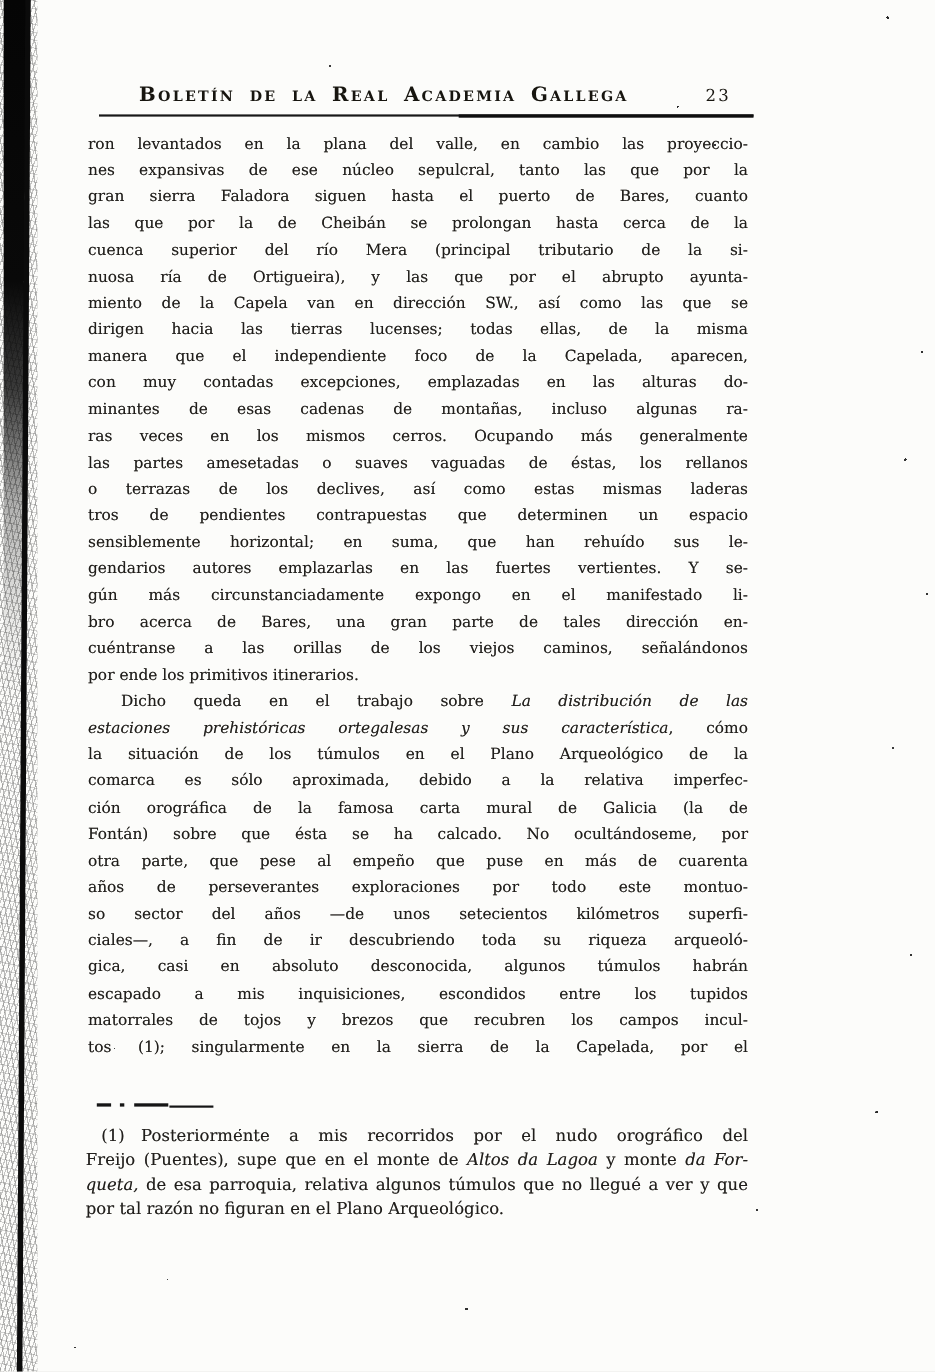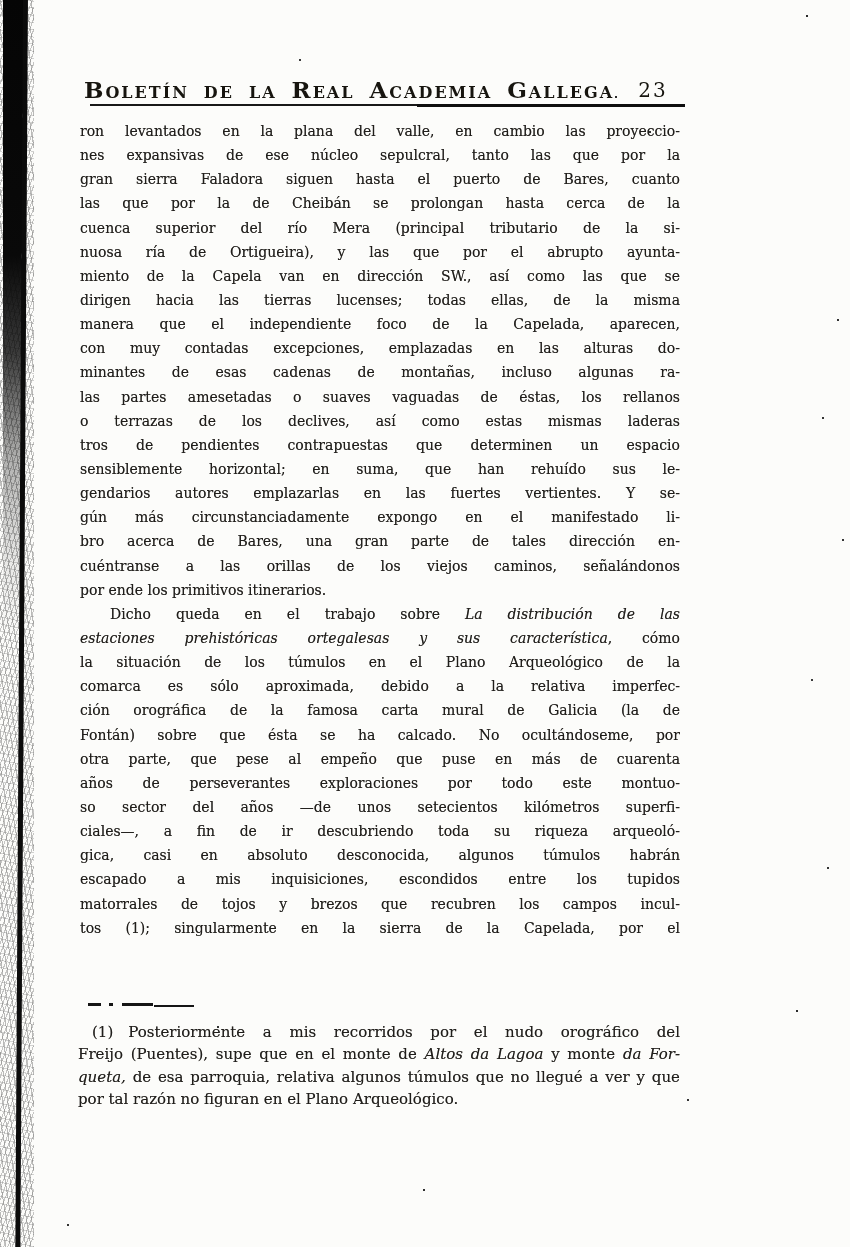--- a/index.html
+++ b/index.html
@@ -48,26 +48,26 @@
       radial-gradient(circle 1.2px at 300px 60px, #3a3a3a 60%, transparent 62%),
       radial-gradient(circle 1px at 560px 470px,  #3a3a3a 60%, transparent 62%),
       radial-gradient(circle 1px at 760px 250px,  #444 60%, transparent 62%),
       radial-gradient(circle 1.2px at 68px 1225px,#333 60%, transparent 62%);
     background-repeat:no-repeat;
   }
   
   .running-head {
     position:absolute; top:76px; left:80px; width:600px; box-sizing:border-box;
     padding-right:62px; text-align:center;
-    font-variant:small-caps; font-weight:bold; font-size:23px;
+    font-variant:small-caps; font-weight:bold; font-size:18px;
     letter-spacing:2px; word-spacing:5px; color:#17150f;
   }
   .page-number {
     position:absolute; top:78px; left:633px; width:40px; text-align:center;
-    font-size:20px; letter-spacing:2px; font-weight:normal; color:#17150f;
+    font-size:15px; letter-spacing:2px; font-weight:normal; color:#17150f;
   }
   .header-rule { position:absolute; top:104px; left:90px; width:595px; height:2px; background:#181818; }
   .header-rule::after { content:""; position:absolute; left:55%; top:0; width:45%; height:3px; background:#0e0e0e; }
   
   .body-text {
     position:absolute; top:119px; left:80px; width:600px;
     font-size:14px; line-height:24.15px;
     text-shadow:0 0 .4px rgba(20,18,14,.55);
   }
   .line { text-align:justify; text-align-last:justify; height:24.15px; white-space:normal; }
@@ -109,20 +109,21 @@
       <div class="line"><span>nes expansivas de ese núcleo sepulcral, tanto las que por la</span></div>
       <div class="line"><span>gran sierra Faladora siguen hasta el puerto de Bares, cuanto</span></div>
       <div class="line"><span>las que por la de Cheibán se prolongan hasta cerca de la</span></div>
       <div class="line"><span>cuenca superior del río Mera (principal tributario de la si-</span></div>
       <div class="line"><span>nuosa ría de Ortigueira), y las que por el abrupto ayunta-</span></div>
       <div class="line"><span>miento de la Capela van en dirección SW., así como las que se</span></div>
       <div class="line"><span>dirigen hacia las tierras lucenses; todas ellas, de la misma</span></div>
       <div class="line"><span>manera que el independiente foco de la Capelada, aparecen,</span></div>
       <div class="line"><span>con muy contadas excepciones, emplazadas en las alturas do-</span></div>
       <div class="line"><span>minantes de esas cadenas de montañas, incluso algunas ra-</span></div>
+      <div class="line"><span>ras veces en los mismos cerros. Ocupando más generalmente</span></div>
       <div class="line"><span>las partes amesetadas o suaves vaguadas de éstas, los rellanos</span></div>
       <div class="line"><span>o terrazas de los declives, así como estas mismas laderas</span></div>
       <div class="line"><span>tros de pendientes contrapuestas que determinen un espacio</span></div>
       <div class="line"><span>sensiblemente horizontal; en suma, que han rehuído sus le-</span></div>
       <div class="line"><span>gendarios autores emplazarlas en las fuertes vertientes. Y se-</span></div>
       <div class="line"><span>gún más circunstanciadamente expongo en el manifestado li-</span></div>
       <div class="line"><span>bro acerca de Bares, una gran parte de tales dirección en-</span></div>
       <div class="line"><span>cuéntranse a las orillas de los viejos caminos, señalándonos</span></div>
       <div class="line no-j"><span>por ende los primitivos itinerarios.</span></div>
       <div class="line ind"><span>Dicho queda en el trabajo sobre </span><span class="it">La distribución de las</span></div>

